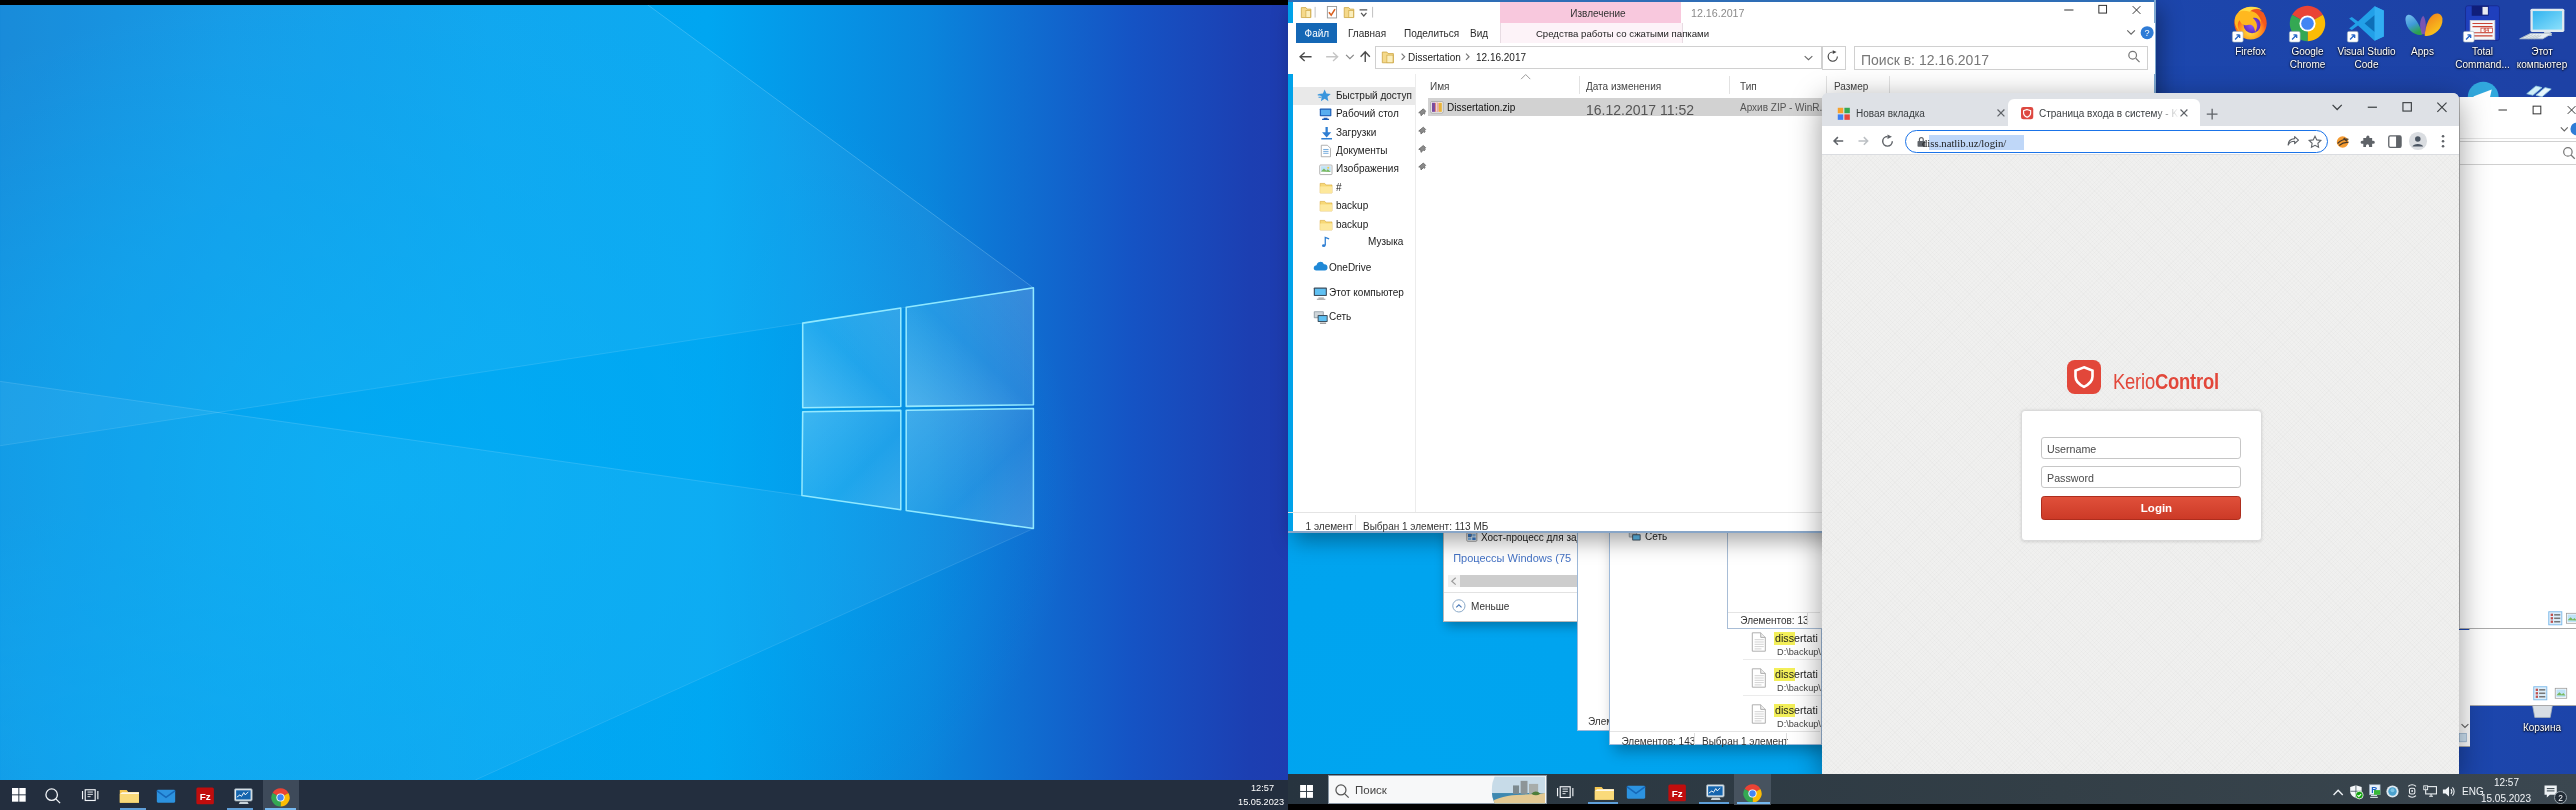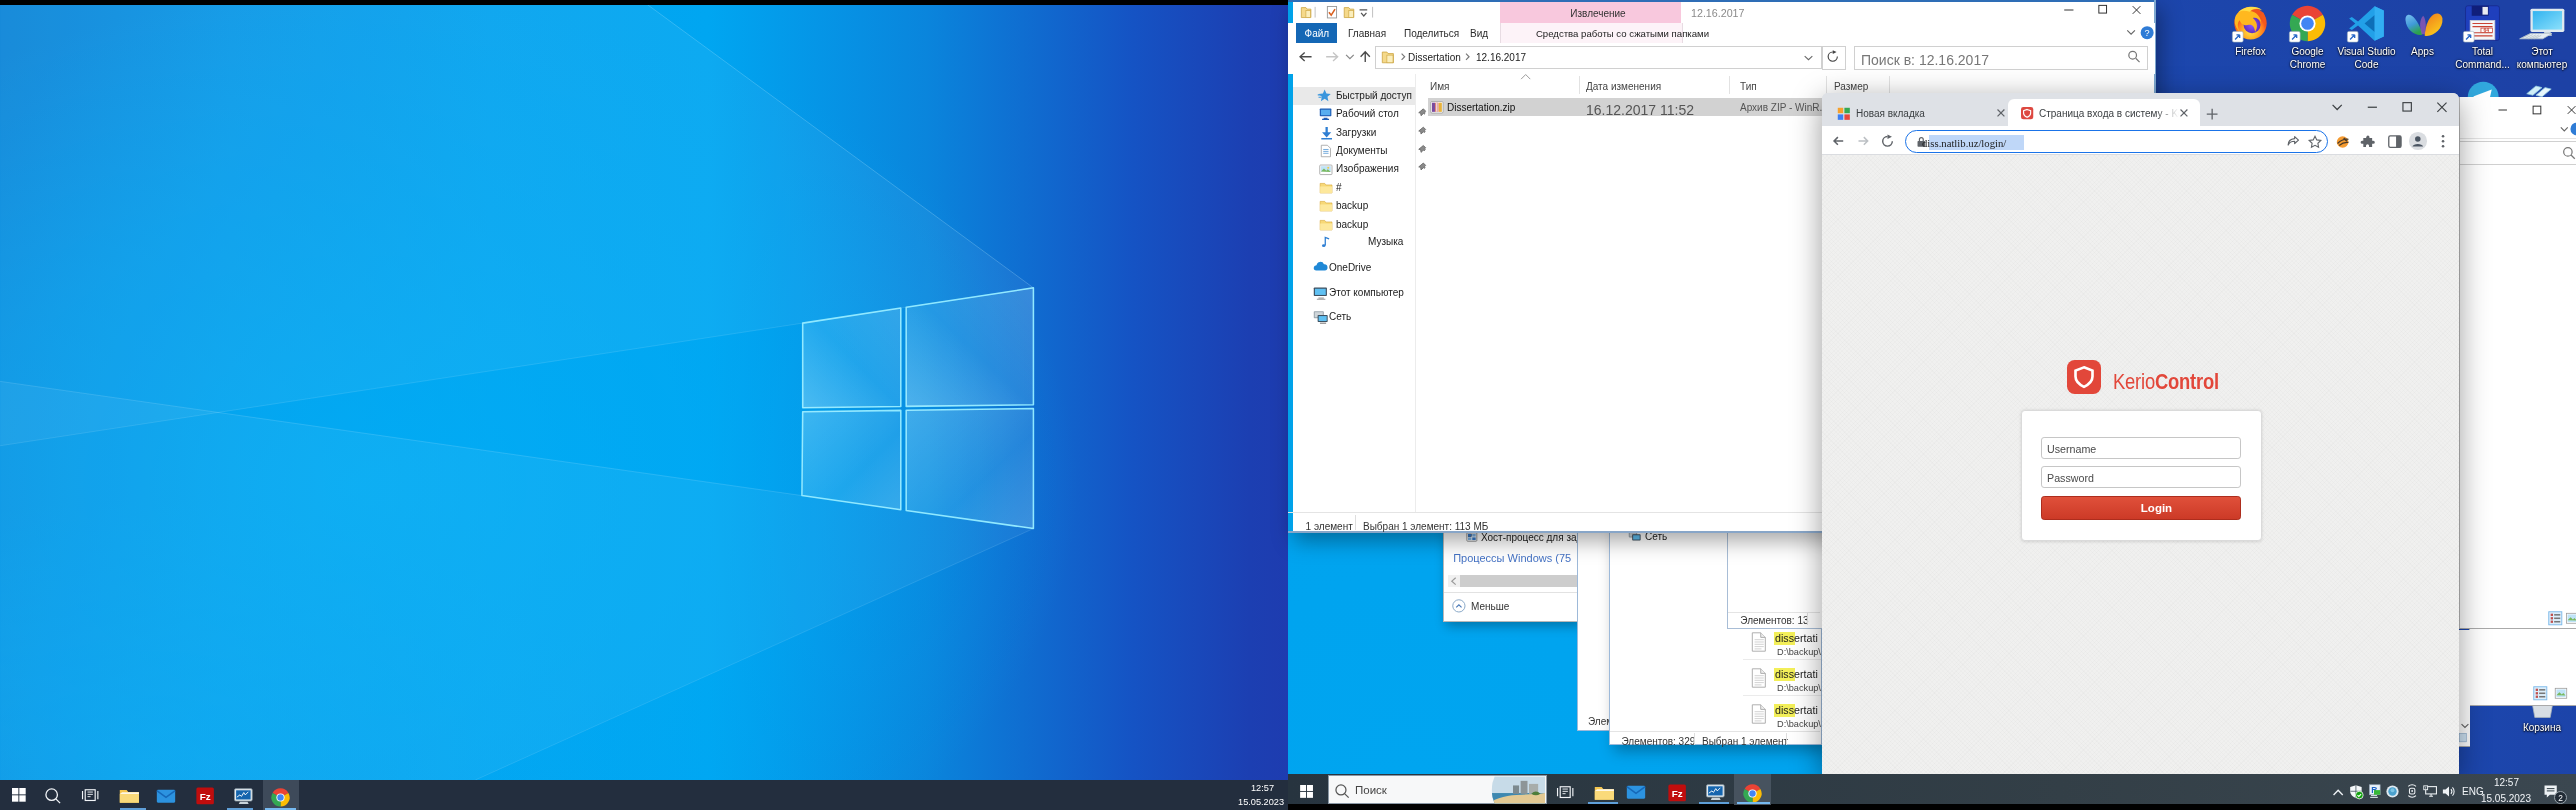--- a/index.html
+++ b/index.html
@@ -235,21 +235,21 @@
  <svg width="18.4" height="20" style="left:140px;top:179px" viewBox="0 0 24 26">
       <path d="M3,1 h11 l6,6 v18 h-17z" fill="#fff" stroke="#a8a8a8" stroke-width="1.2"></path>
       <path d="M14,1 v6 h6" fill="#eee" stroke="#a8a8a8" stroke-width="1.2"></path>
       <path d="M6,10 h12 M6,13 h12 M6,16 h12 M6,19 h12 M6,22 h9" stroke="#c9c9c9" stroke-width="1.1"></path>
     </svg>
  <div class="ab" style="left:164px;top:179px;width:21px;height:13px;background:#f3ef59;"></div>
  <div class="tx" style="left:165px;top:179px;font-size:10.7px;color:#1b1b1b;">dissertati</div>
  <div class="tx" style="left:167px;top:194px;font-size:9.2px;color:#454545;">D:\backup\</div>
 
  <div class="ab" style="left:0;top:206px;width:210px;height:0.8px;background:#e4e4e4;"></div>
- <div class="tx" style="left:11.5px;top:211px;font-size:10px;color:#333;">Элементов: 329</div>
+ <div class="tx" style="left:11.5px;top:211px;font-size:10px;color:#333;">Элементов: 143</div>
  <div class="ab" style="left:84px;top:208px;width:0.8px;height:11.5px;background:#dedede;"></div>
  <div class="tx" style="left:92px;top:211px;font-size:10px;color:#333;">Выбран 1 элемент</div>
  <div class="ab" style="left:176px;top:208px;width:0.8px;height:11.5px;background:#dedede;"></div>
 </div>
 
 <div class="win" style="left:1727px;top:524px;width:108px;height:105px;border:0.8px solid #a8bdd6;box-sizing:border-box;">
  <div class="ab" style="left:0;top:87px;width:92px;height:0.8px;background:#e4e4e4;"></div>
  <div class="tx" style="left:12.3px;top:90px;font-size:10px;color:#333;">Элементов: 13</div>
  <div class="ab" style="left:79px;top:88px;width:0.8px;height:12.3px;background:#dedede;"></div>
 </div>

